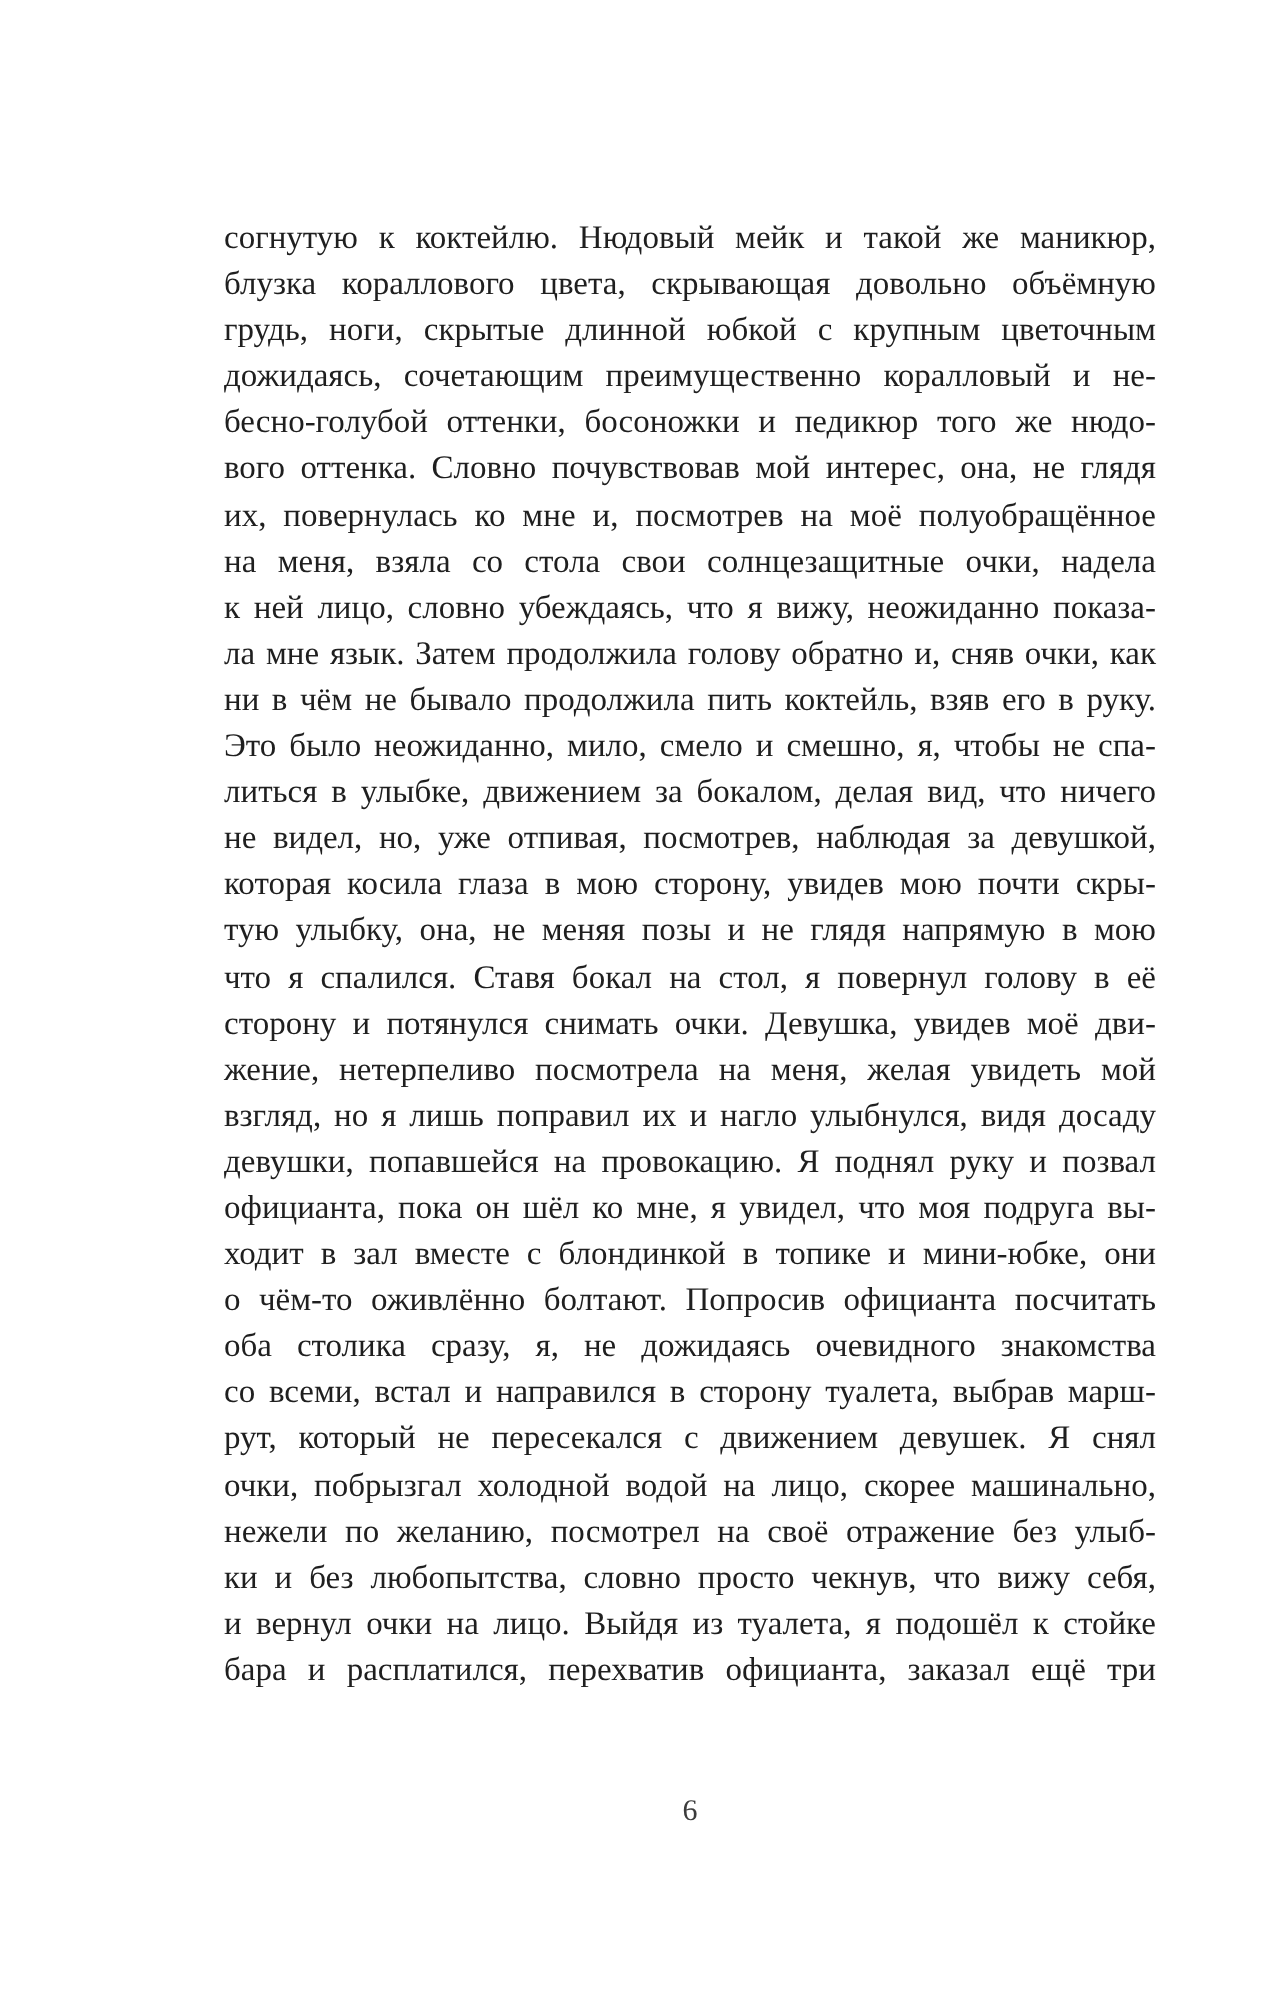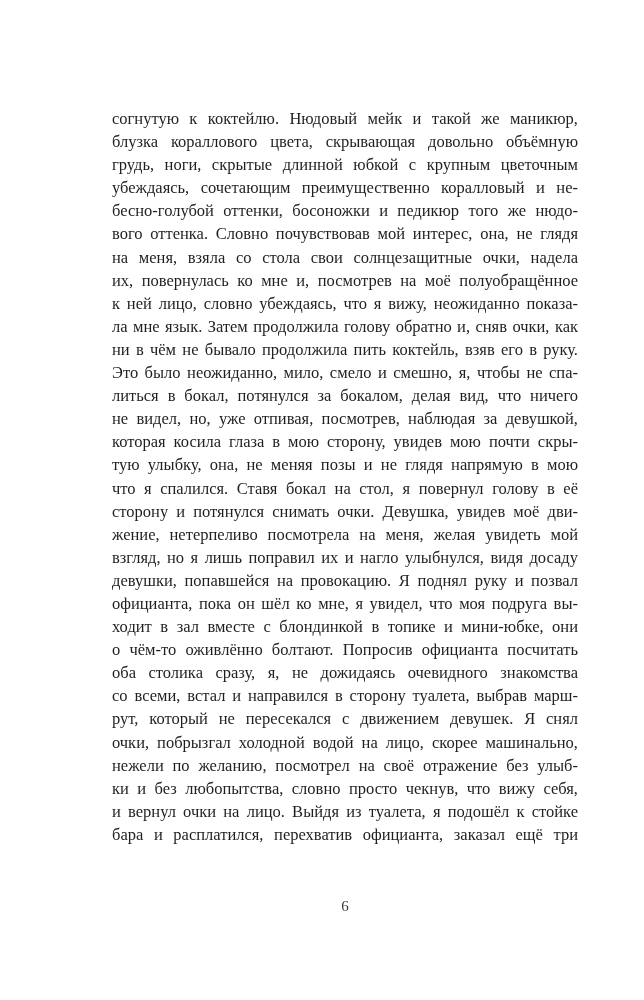--- a/index.html
+++ b/index.html
@@ -44,30 +44,30 @@
   }
 </style>
 </head>
 <body>
 
 <div class="page">
   <div class="text-block">
     <p class="text-line">согнутую к коктейлю. Нюдовый мейк и такой же маникюр,</p>
     <p class="text-line">блузка кораллового цвета, скрывающая довольно объёмную</p>
     <p class="text-line">грудь, ноги, скрытые длинной юбкой с крупным цветочным</p>
-    <p class="text-line">убеждаясь, сочетающим преимущественно коралловый и не-</p>
+    <p class="text-line">дожидаясь, сочетающим преимущественно коралловый и не-</p>
     <p class="text-line">бесно-голубой оттенки, босоножки и педикюр того же нюдо-</p>
     <p class="text-line">вого оттенка. Словно почувствовав мой интерес, она, не глядя</p>
+    <p class="text-line">их, повернулась ко мне и, посмотрев на моё полуобращённое</p>
     <p class="text-line">на меня, взяла со стола свои солнцезащитные очки, надела</p>
-    <p class="text-line">их, повернулась ко мне и, посмотрев на моё полуобращённое</p>
     <p class="text-line">к ней лицо, словно убеждаясь, что я вижу, неожиданно показа-</p>
     <p class="text-line">ла мне язык. Затем продолжила голову обратно и, сняв очки, как</p>
     <p class="text-line">ни в чём не бывало продолжила пить коктейль, взяв его в руку.</p>
     <p class="text-line">Это было неожиданно, мило, смело и смешно, я, чтобы не спа-</p>
-    <p class="text-line">литься в бокал, потянулся за бокалом, делая вид, что ничего</p>
+    <p class="text-line">литься в улыбке, движением за бокалом, делая вид, что ничего</p>
     <p class="text-line">не видел, но, уже отпивая, посмотрев, наблюдая за девушкой,</p>
     <p class="text-line">которая косила глаза в мою сторону, увидев мою почти скры-</p>
     <p class="text-line">тую улыбку, она, не меняя позы и не глядя напрямую в мою</p>
     <p class="text-line">что я спалился. Ставя бокал на стол, я повернул голову в её</p>
     <p class="text-line">сторону и потянулся снимать очки. Девушка, увидев моё дви-</p>
     <p class="text-line">жение, нетерпеливо посмотрела на меня, желая увидеть мой</p>
     <p class="text-line">взгляд, но я лишь поправил их и нагло улыбнулся, видя досаду</p>
     <p class="text-line">девушки, попавшейся на провокацию. Я поднял руку и позвал</p>
     <p class="text-line">официанта, пока он шёл ко мне, я увидел, что моя подруга вы-</p>
     <p class="text-line">ходит в зал вместе с блондинкой в топике и мини-юбке, они</p>

